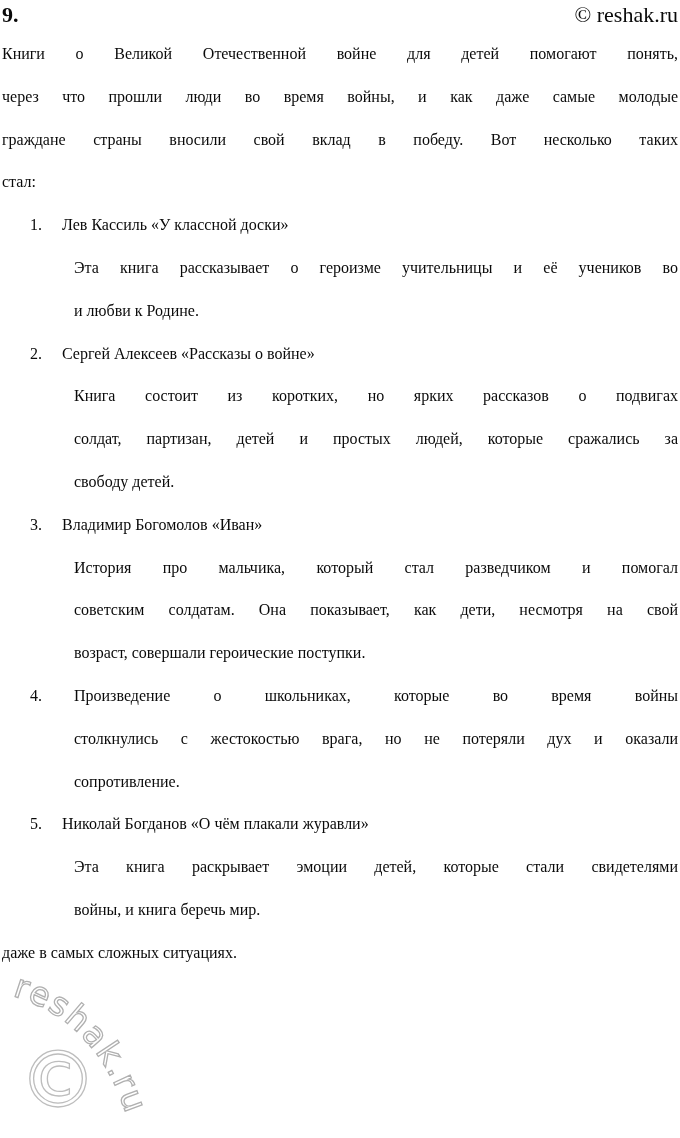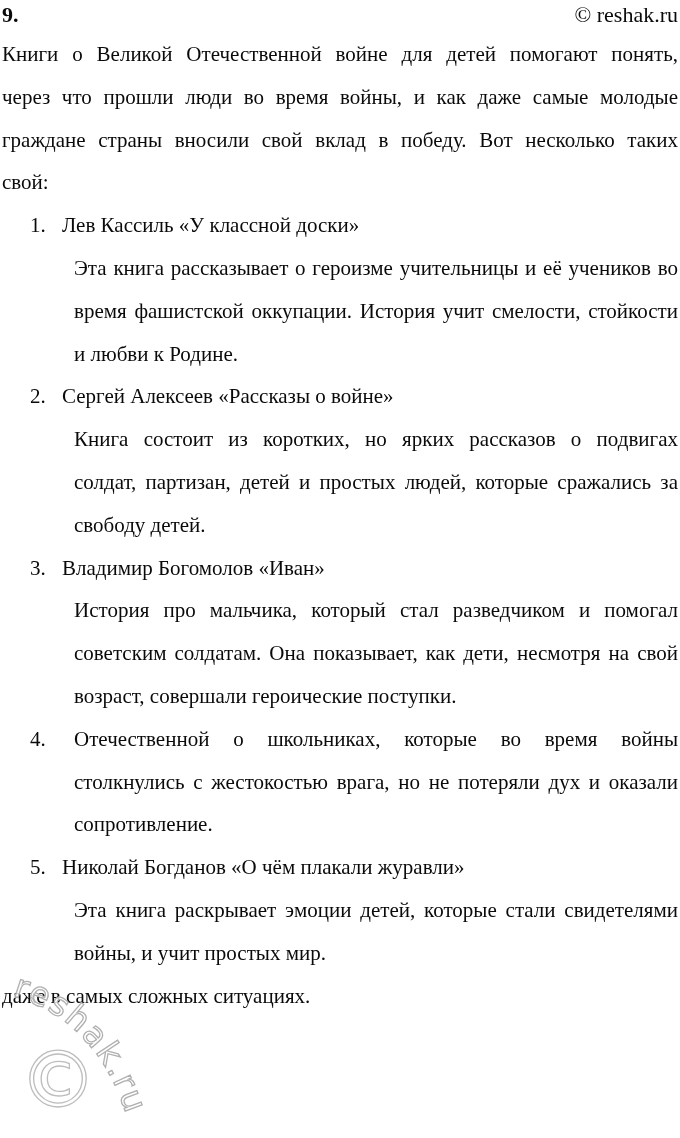--- a/index.html
+++ b/index.html
@@ -23,21 +23,21 @@
     line-height: 27px;
   }
   .page-number { font-weight: bold; }
   .content {
     position: absolute;
     top: 33px;
     left: 2px;
     right: 2px;
   }
   .tl {
-    font-size: 21px;
+    font-size: 16px;
     line-height: 42.8px;
     white-space: normal;
   }
   .jl {
     text-align: justify;
     text-align-last: justify;
     text-justify: inter-word;
   }
   .book { position: relative; }
   .title-line { position: relative; padding-left: 60px; }
@@ -77,28 +77,27 @@
 <header class="page-header">
   <span class="page-number">9.</span>
   <span class="copyright-notice">© reshak.ru</span>
 </header>
 
 <main class="content">
   <div id="intro">
       <div class="tl jl">Книги о Великой Отечественной войне для детей помогают понять,</div>
       <div class="tl jl">через что прошли люди во время войны, и как даже самые молодые</div>
       <div class="tl jl">граждане страны вносили свой вклад в победу. Вот несколько таких</div>
-      <div class="tl">свой:</div>
+      <div class="tl">стал:</div>
     </div>
   <div id="books">
       <div class="book">
         <div class="tl title-line"><span class="book-num">1.</span><span>Лев Кассиль «У классной доски»</span></div>
         <div class="desc">
           <div class="tl jl">Эта книга рассказывает о героизме учительницы и её учеников во</div>
-          <div class="tl jl">время фашистской оккупации. История учит смелости, стойкости</div>
           <div class="tl">и любви к Родине.</div>
         </div>
       </div>
       <div class="book">
         <div class="tl title-line"><span class="book-num">2.</span><span>Сергей Алексеев «Рассказы о войне»</span></div>
         <div class="desc">
           <div class="tl jl">Книга состоит из коротких, но ярких рассказов о подвигах</div>
           <div class="tl jl">солдат, партизан, детей и простых людей, которые сражались за</div>
           <div class="tl">свободу детей.</div>
         </div>
@@ -107,30 +106,30 @@
         <div class="tl title-line"><span class="book-num">3.</span><span>Владимир Богомолов «Иван»</span></div>
         <div class="desc">
           <div class="tl jl">История про мальчика, который стал разведчиком и помогал</div>
           <div class="tl jl">советским солдатам. Она показывает, как дети, несмотря на свой</div>
           <div class="tl">возраст, совершали героические поступки.</div>
         </div>
       </div>
       <div class="book">
         <div class="tl title-line"><span class="book-num">4.</span></div>
         <div class="desc">
-          <div class="tl jl">Отечественной о школьниках, которые во время войны</div>
+          <div class="tl jl">Произведение о школьниках, которые во время войны</div>
           <div class="tl jl">столкнулись с жестокостью врага, но не потеряли дух и оказали</div>
           <div class="tl">сопротивление.</div>
         </div>
       </div>
       <div class="book">
         <div class="tl title-line"><span class="book-num">5.</span><span>Николай Богданов «О чём плакали журавли»</span></div>
         <div class="desc">
           <div class="tl jl">Эта книга раскрывает эмоции детей, которые стали свидетелями</div>
-          <div class="tl">войны, и учит простых мир.</div>
+          <div class="tl">войны, и книга беречь мир.</div>
         </div>
       </div>
     </div>
   <div id="conclusion">
       <div class="tl">даже в самых сложных ситуациях.</div>
     </div>
 </main>
 
 <svg class="watermark" width="210" height="180" viewBox="0 0 210 180" aria-hidden="true">
   <defs>

